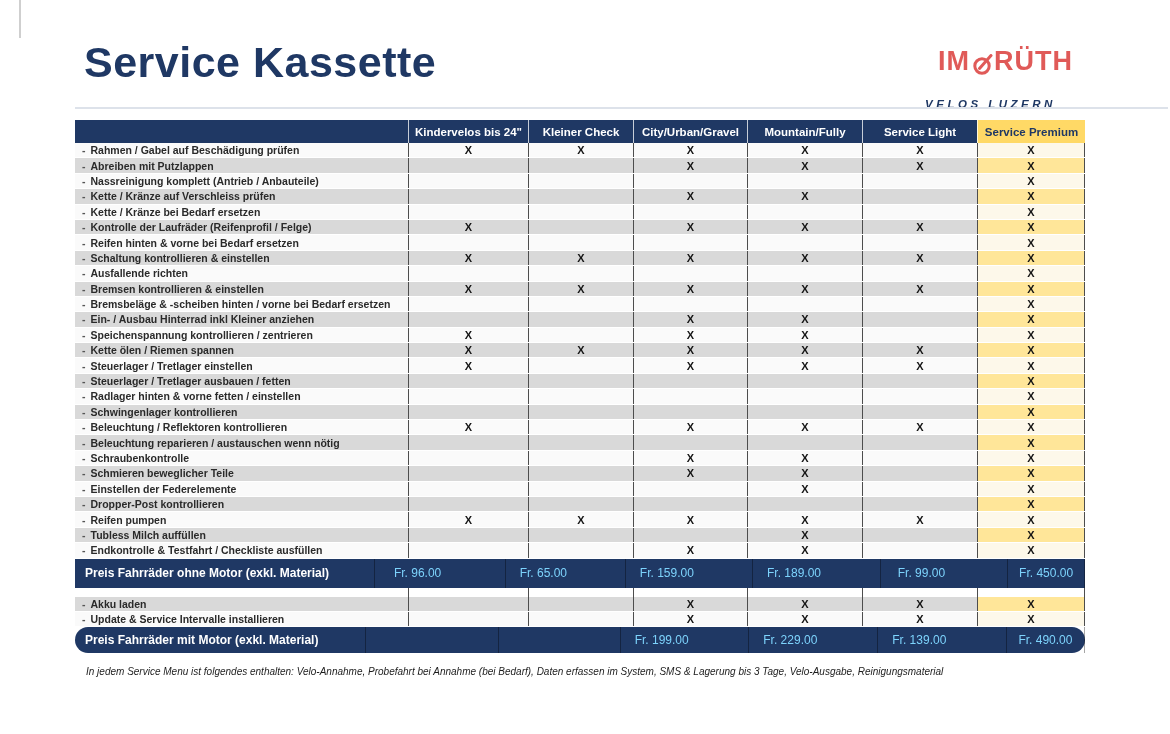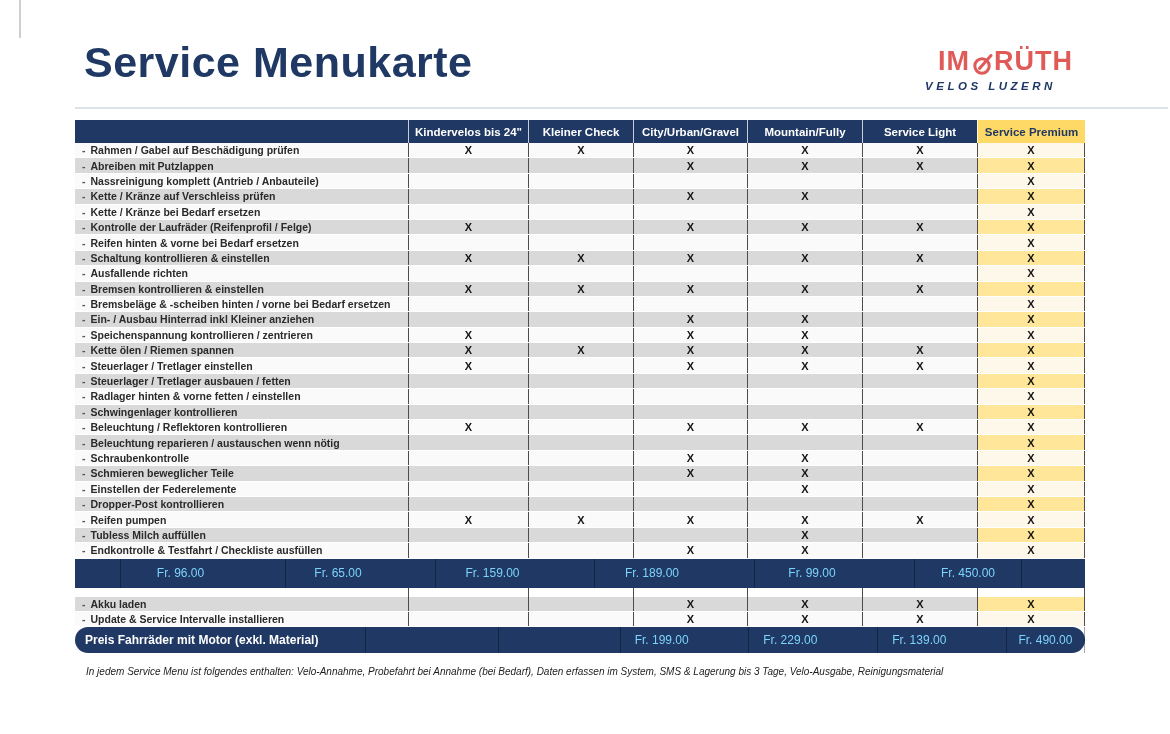--- a/index.html
+++ b/index.html
@@ -18,21 +18,21 @@
   }
   .logo {
     position:absolute; left:908px; top:46px; width:165px; text-align:center;
   }
   .logo-brand {
     font-size:27px; font-weight:bold; color:#E05A58; letter-spacing:1px;
     display:flex; align-items:center; justify-content:flex-end; gap:1px;
   }
   .logo-g { display:inline-block; width:22px; height:22px; position:relative; top:1px; }
   .logo-sub {
-    margin-top:3px; font-size:11.5px; font-weight:bold; font-style:italic;
+    margin-top:21px; font-size:11.5px; font-weight:bold; font-style:italic;
     color:#1F3864; letter-spacing:3.5px;
   }
   .title-sep {
     position:absolute; left:75px; top:107px; width:1093px; height:0;
     border-top:2px solid #dde2ea;
   }
 
   
   .svc-table { position:absolute; left:75px; top:120px; width:1010px; }
   .t-row { display:flex; width:1010px; }
@@ -90,21 +90,21 @@
     font-size:10px; font-style:italic; color:#1c1c1c; white-space:nowrap;
   }
 </style>
 </head>
 <body>
 
 <div class="page">
 
   <div class="edge-artifact"></div>
 
-  <div class="page-title">Service Menukarte</div>
+  <div class="page-title">Service Kassette</div>
 
   <div class="logo">
     <div class="logo-brand">
       <span>IM</span>
         <span class="logo-g"><svg width="22" height="22" viewBox="0 0 22 22">
             <circle cx="11" cy="12" r="7.2" fill="none" stroke="#E05A58" stroke-width="3"></circle>
             <line x1="20" y1="1.5" x2="8.5" y2="14.5" stroke="#E05A58" stroke-width="3" stroke-linecap="round"></line>
           </svg></span>
         <span>RÜTH</span>
     </div>
@@ -443,20 +443,21 @@
           </div>
           <div class="m-cell w-0"></div>
           <div class="m-cell w-1"></div>
           <div class="m-cell w-2">X</div>
           <div class="m-cell w-3">X</div>
           <div class="m-cell w-4"></div>
           <div class="m-cell w-5 last prem-light">X</div>
         </div>
       </div>
     <div class="t-row price-row tall1" id="price-row-1">
+        <div class="p-label w-label">Preis Fahrräder ohne Motor (exkl. Material)</div>
         <div class="p-val w-0">Fr. 96.00</div>
         <div class="p-val w-1">Fr. 65.00</div>
         <div class="p-val w-2">Fr. 159.00</div>
         <div class="p-val w-3">Fr. 189.00</div>
         <div class="p-val w-4">Fr. 99.00</div>
         <div class="p-val w-5 last">Fr. 450.00</div>
       </div>
     <div class="t-row spacer-row" id="spacer-row">
         <div class="l-cell w-label"></div>
         <div class="m-cell w-0"></div>

